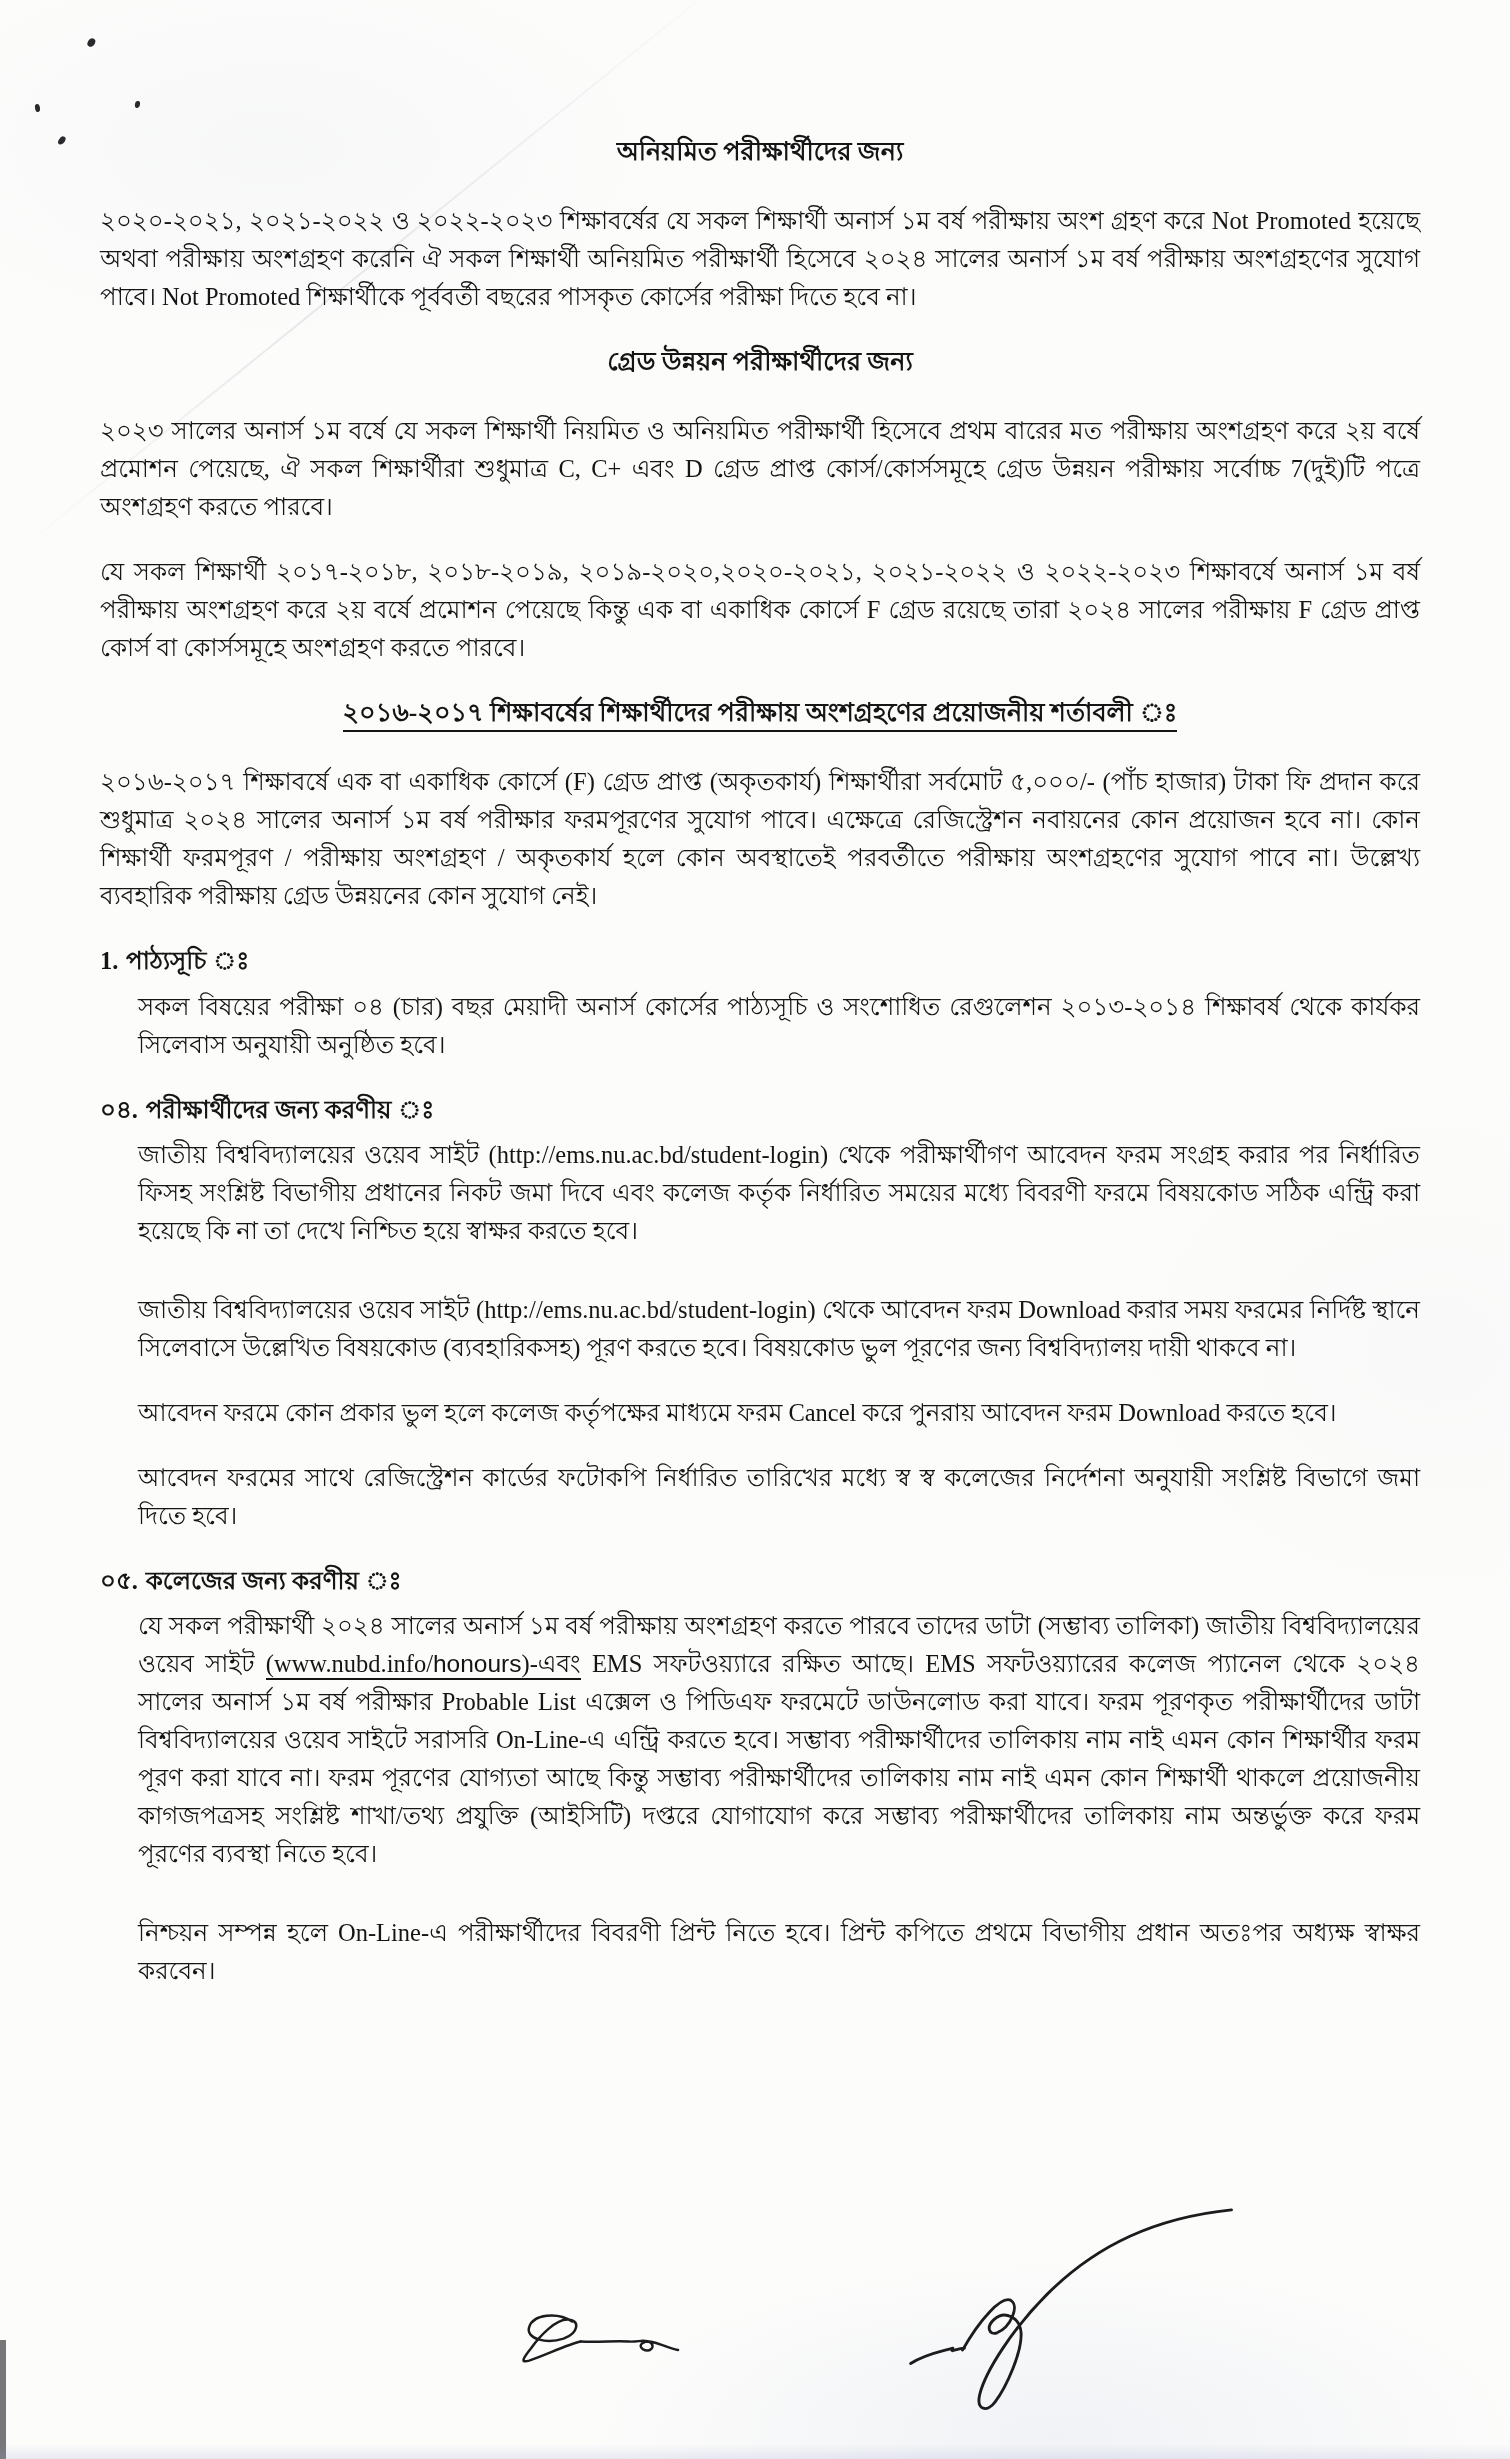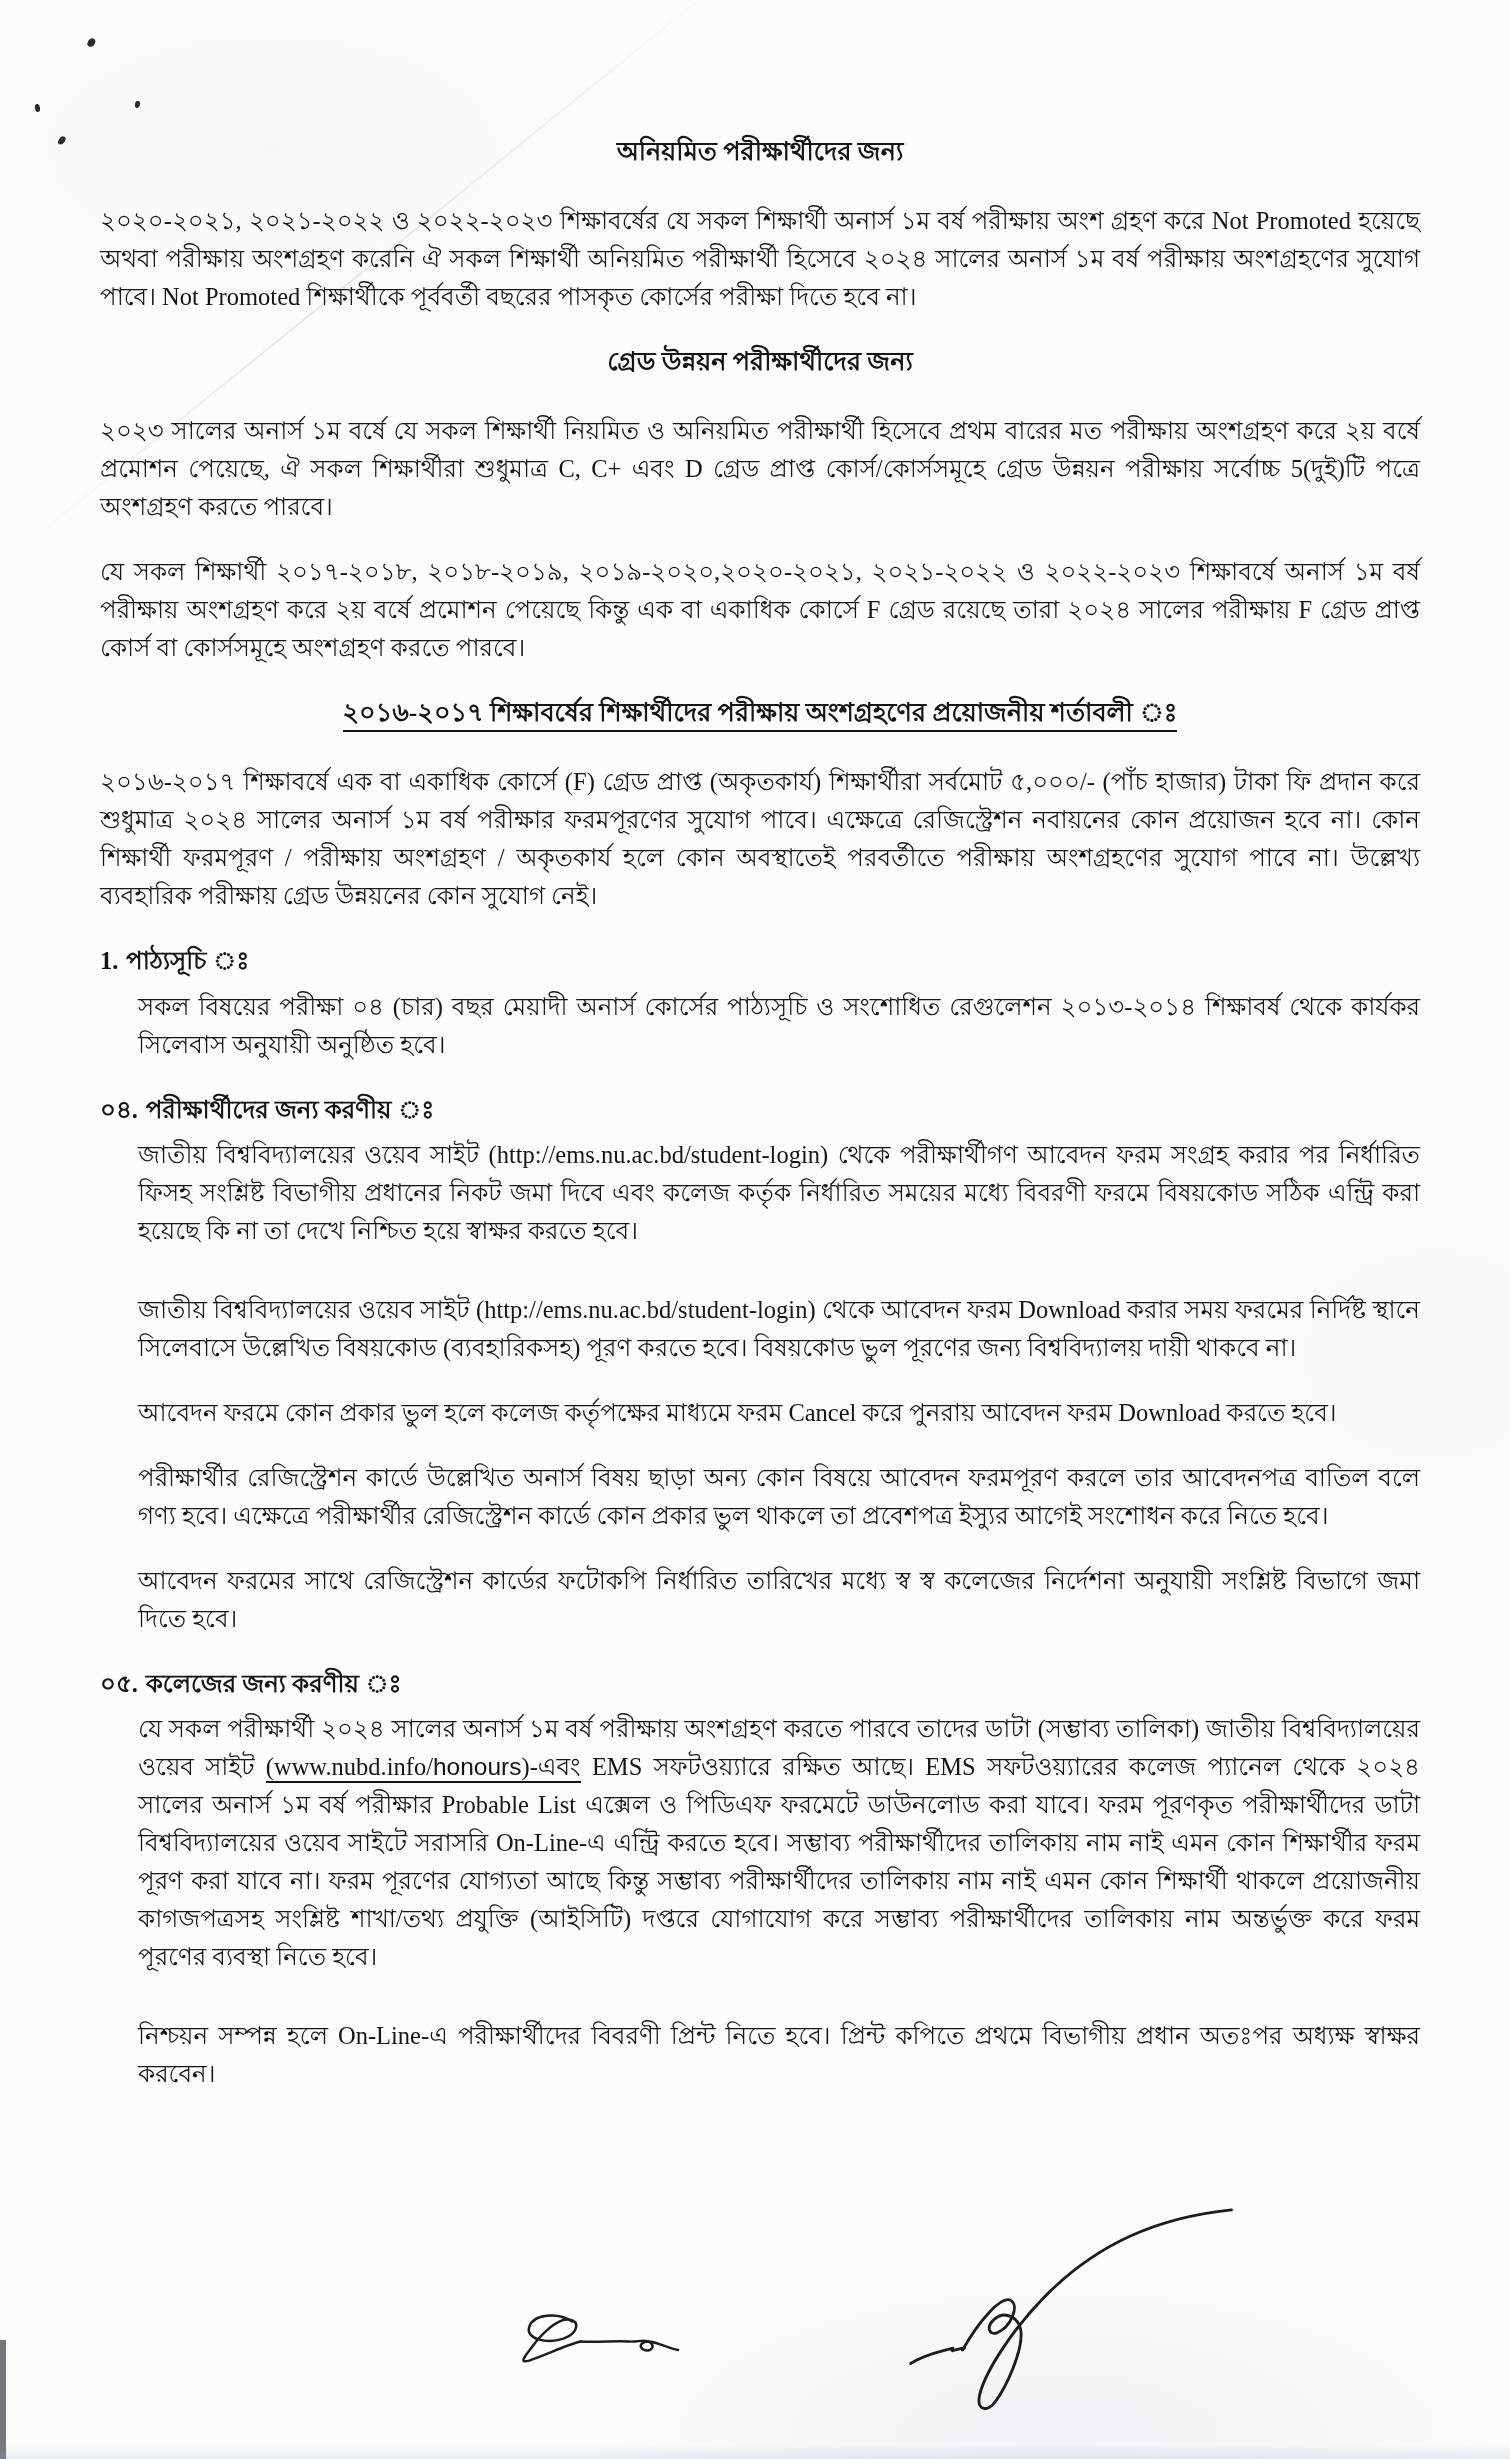--- a/index.html
+++ b/index.html
@@ -83,21 +83,21 @@
   <div class="crease"></div>
 
   <div class="content">
 
     <div class="center-head">অনিয়মিত পরীক্ষার্থীদের জন্য</div>
 
     <p class="para">২০২০-২০২১, ২০২১-২০২২ ও ২০২২-২০২৩ শিক্ষাবর্ষের যে সকল শিক্ষার্থী অনার্স ১ম বর্ষ পরীক্ষায় অংশ গ্রহণ করে Not Promoted হয়েছে অথবা পরীক্ষায় অংশগ্রহণ করেনি ঐ সকল শিক্ষার্থী অনিয়মিত পরীক্ষার্থী হিসেবে ২০২৪ সালের অনার্স ১ম বর্ষ পরীক্ষায় অংশগ্রহণের সুযোগ পাবে। Not Promoted শিক্ষার্থীকে পূর্ববর্তী বছরের পাসকৃত কোর্সের পরীক্ষা দিতে হবে না।</p>
 
     <div class="center-head">গ্রেড উন্নয়ন পরীক্ষার্থীদের জন্য</div>
 
-    <p class="para">২০২৩ সালের অনার্স ১ম বর্ষে যে সকল শিক্ষার্থী নিয়মিত ও অনিয়মিত পরীক্ষার্থী হিসেবে প্রথম বারের মত পরীক্ষায় অংশগ্রহণ করে ২য় বর্ষে প্রমোশন পেয়েছে, ঐ সকল শিক্ষার্থীরা শুধুমাত্র C, C+ এবং  D গ্রেড প্রাপ্ত কোর্স/কোর্সসমূহে গ্রেড উন্নয়ন পরীক্ষায় সর্বোচ্চ 5(দুই)টি পত্রে অংশগ্রহণ করতে পারবে।</p>
+    <p class="para">২০২৩ সালের অনার্স ১ম বর্ষে যে সকল শিক্ষার্থী নিয়মিত ও অনিয়মিত পরীক্ষার্থী হিসেবে প্রথম বারের মত পরীক্ষায় অংশগ্রহণ করে ২য় বর্ষে প্রমোশন পেয়েছে, ঐ সকল শিক্ষার্থীরা শুধুমাত্র C, C+ এবং  D গ্রেড প্রাপ্ত কোর্স/কোর্সসমূহে গ্রেড উন্নয়ন পরীক্ষায় সর্বোচ্চ 7(দুই)টি পত্রে অংশগ্রহণ করতে পারবে।</p>
 
     <p class="para">যে সকল শিক্ষার্থী ২০১৭-২০১৮, ২০১৮-২০১৯, ২০১৯-২০২০,২০২০-২০২১, ২০২১-২০২২ ও ২০২২-২০২৩ শিক্ষাবর্ষে অনার্স ১ম বর্ষ পরীক্ষায় অংশগ্রহণ করে ২য় বর্ষে প্রমোশন পেয়েছে কিন্তু এক বা একাধিক কোর্সে F গ্রেড রয়েছে তারা ২০২৪ সালের পরীক্ষায় F গ্রেড প্রাপ্ত কোর্স বা কোর্সসমূহে অংশগ্রহণ করতে পারবে।</p>
 
 
 
     <div class="center-head underlined"><span>২০১৬-২০১৭ শিক্ষাবর্ষের শিক্ষার্থীদের পরীক্ষায় অংশগ্রহণের প্রয়োজনীয় শর্তাবলী ঃ</span></div>
 
     <p class="para">২০১৬-২০১৭ শিক্ষাবর্ষে এক বা একাধিক কোর্সে (F) গ্রেড প্রাপ্ত (অকৃতকার্য) শিক্ষার্থীরা সর্বমোট ৫,০০০/- (পাঁচ হাজার) টাকা ফি প্রদান করে শুধুমাত্র ২০২৪ সালের অনার্স ১ম বর্ষ পরীক্ষার ফরমপূরণের সুযোগ পাবে। এক্ষেত্রে রেজিস্ট্রেশন নবায়নের কোন প্রয়োজন হবে না।  কোন শিক্ষার্থী ফরমপূরণ / পরীক্ষায় অংশগ্রহণ / অকৃতকার্য হলে কোন অবস্থাতেই পরবর্তীতে পরীক্ষায় অংশগ্রহণের সুযোগ পাবে না। উল্লেখ্য ব্যবহারিক পরীক্ষায় গ্রেড উন্নয়নের কোন সুযোগ নেই।</p>
 
     <div class="section">
@@ -107,21 +107,20 @@
       </div>
     </div>
 
     <div class="section">
       <div class="section-head"><span class="sec-num">০৪.</span><span>পরীক্ষার্থীদের জন্য করণীয় ঃ</span></div>
       <div class="section-body">
         <p class="para">জাতীয় বিশ্ববিদ্যালয়ের ওয়েব সাইট (http://ems.nu.ac.bd/student-login) থেকে পরীক্ষার্থীগণ আবেদন ফরম সংগ্রহ করার পর নির্ধারিত ফিসহ সংশ্লিষ্ট বিভাগীয় প্রধানের নিকট জমা দিবে এবং কলেজ কর্তৃক নির্ধারিত সময়ের মধ্যে বিবরণী ফরমে বিষয়কোড সঠিক এন্ট্রি করা হয়েছে কি না তা দেখে নিশ্চিত হয়ে স্বাক্ষর করতে হবে।</p>
         <div class="gap-lg"></div>
         <p class="para">জাতীয় বিশ্ববিদ্যালয়ের ওয়েব সাইট (http://ems.nu.ac.bd/student-login) থেকে আবেদন ফরম Download করার সময় ফরমের নির্দিষ্ট স্থানে সিলেবাসে উল্লেখিত বিষয়কোড (ব্যবহারিকসহ) পূরণ করতে হবে। বিষয়কোড ভুল পূরণের জন্য বিশ্ববিদ্যালয় দায়ী থাকবে না।</p>
         <p class="para">আবেদন ফরমে কোন প্রকার ভুল হলে কলেজ কর্তৃপক্ষের মাধ্যমে ফরম Cancel করে পুনরায় আবেদন ফরম Download করতে হবে।</p>
-        <p class="para">পরীক্ষার্থীর রেজিস্ট্রেশন কার্ডে উল্লেখিত অনার্স বিষয় ছাড়া অন্য কোন বিষয়ে আবেদন ফরমপূরণ করলে তার আবেদনপত্র বাতিল বলে গণ্য হবে। এক্ষেত্রে পরীক্ষার্থীর রেজিস্ট্রেশন কার্ডে কোন প্রকার ভুল থাকলে তা প্রবেশপত্র ইস্যুর আগেই সংশোধন করে নিতে হবে।</p>
         <p class="para">আবেদন ফরমের সাথে রেজিস্ট্রেশন কার্ডের ফটোকপি নির্ধারিত তারিখের মধ্যে স্ব স্ব কলেজের নির্দেশনা অনুযায়ী সংশ্লিষ্ট বিভাগে জমা দিতে হবে।</p>
       </div>
     </div>
 
     <div class="section">
       <div class="section-head"><span class="sec-num">০৫.</span><span>কলেজের জন্য করণীয় ঃ</span></div>
       <div class="section-body">
         <p class="para"><span>যে সকল পরীক্ষার্থী ২০২৪ সালের অনার্স ১ম বর্ষ পরীক্ষায় অংশগ্রহণ করতে পারবে তাদের ডাটা (সম্ভাব্য তালিকা) জাতীয় বিশ্ববিদ্যালয়ের ওয়েব সাইট </span><span class="url-underlined"><span>(www.nubd.info/</span><span class="url-bold-sans">honours</span><span>)-এবং</span></span><span> EMS সফটওয়্যারে রক্ষিত আছে। EMS সফটওয়্যারের কলেজ প্যানেল থেকে ২০২৪ সালের অনার্স ১ম বর্ষ পরীক্ষার Probable List এক্সেল ও পিডিএফ ফরমেটে ডাউনলোড করা যাবে। ফরম পূরণকৃত পরীক্ষার্থীদের ডাটা বিশ্ববিদ্যালয়ের ওয়েব সাইটে সরাসরি On-Line-এ এন্ট্রি করতে হবে। সম্ভাব্য পরীক্ষার্থীদের তালিকায় নাম নাই এমন কোন শিক্ষার্থীর ফরম পূরণ করা যাবে না। ফরম পূরণের যোগ্যতা আছে কিন্তু সম্ভাব্য পরীক্ষার্থীদের তালিকায় নাম নাই এমন কোন শিক্ষার্থী থাকলে প্রয়োজনীয় কাগজপত্রসহ সংশ্লিষ্ট শাখা/তথ্য প্রযুক্তি (আইসিটি) দপ্তরে যোগাযোগ করে সম্ভাব্য পরীক্ষার্থীদের তালিকায় নাম অন্তর্ভুক্ত করে ফরম পূরণের ব্যবস্থা নিতে হবে।</span></p>
         <div class="gap-lg"></div>
         <p class="para">নিশ্চয়ন সম্পন্ন হলে On-Line-এ পরীক্ষার্থীদের বিবরণী প্রিন্ট নিতে হবে। প্রিন্ট কপিতে প্রথমে বিভাগীয় প্রধান অতঃপর অধ্যক্ষ স্বাক্ষর করবেন।</p>

